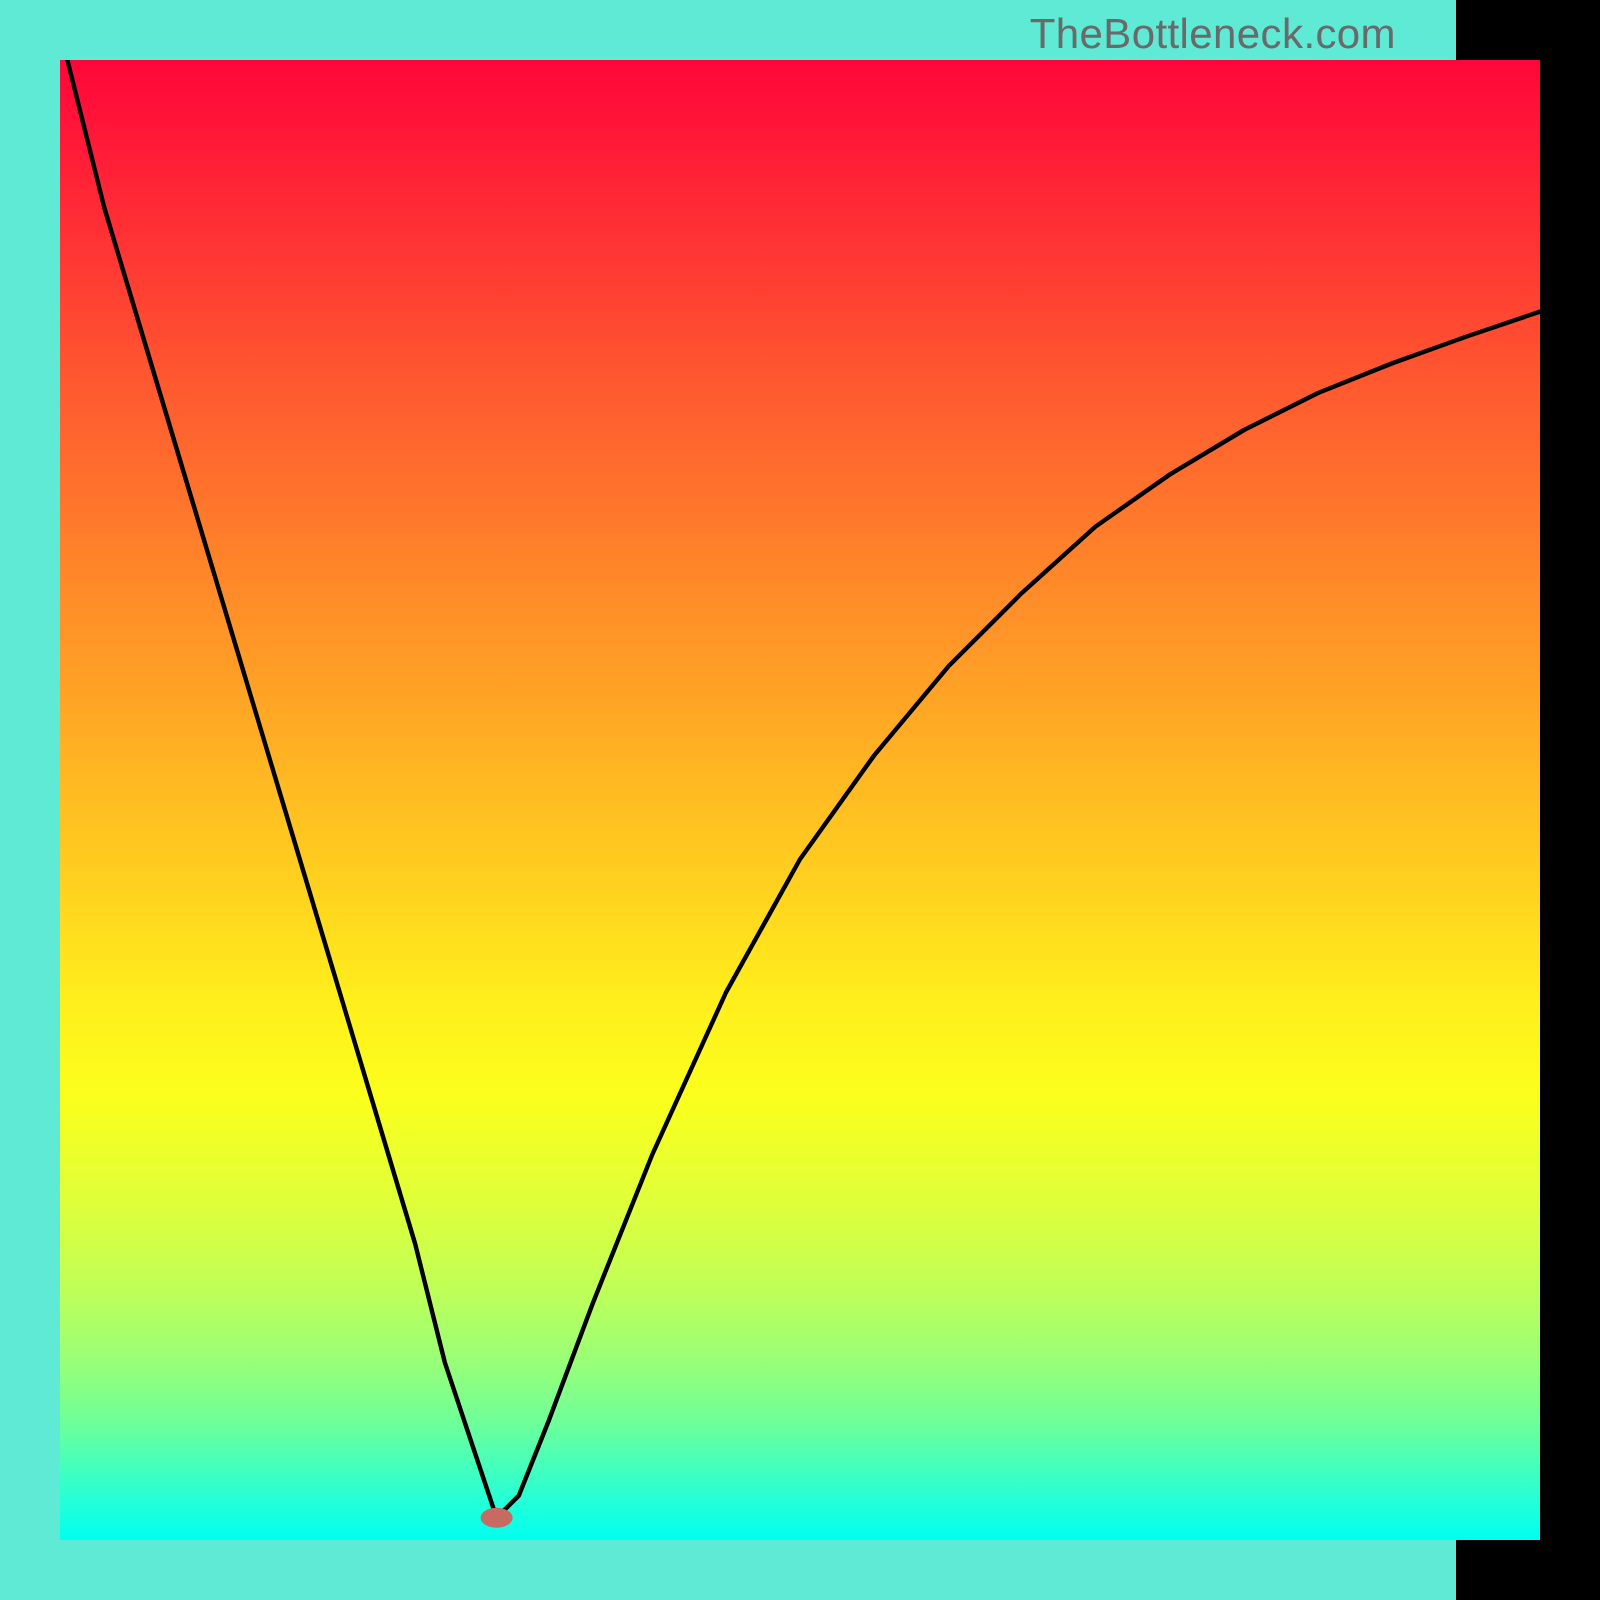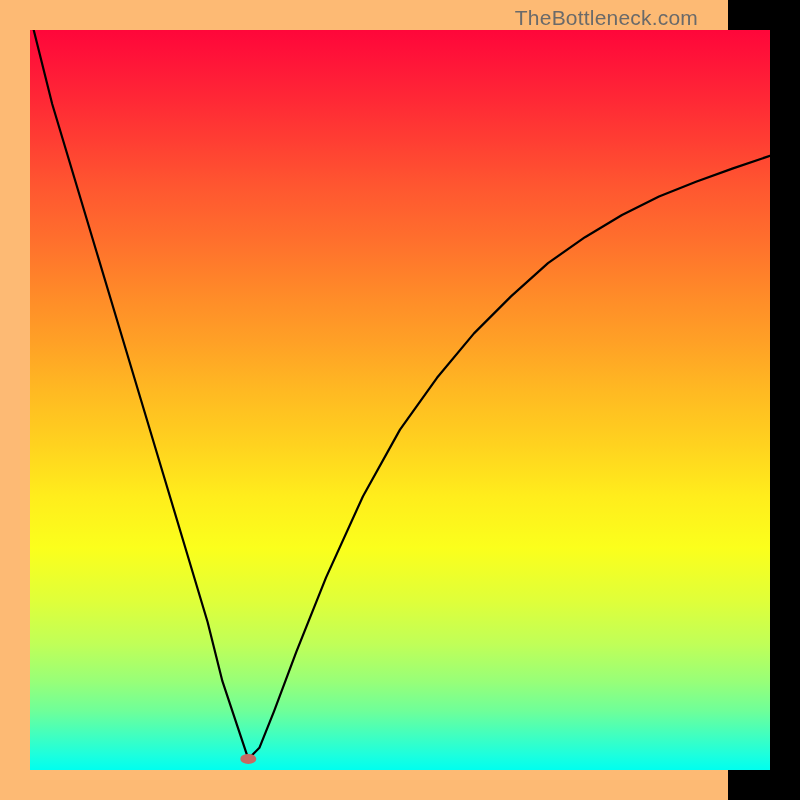--- a/index.html
+++ b/index.html
@@ -1,21 +1,21 @@
 <!DOCTYPE html>
 <html><head>
 <meta charset="utf-8">
 <style>
   * { margin: 0; padding: 0; box-sizing: border-box; }
   html, body { width: 800px; height: 800px; overflow: hidden; background: #000; }
   .frame {
     position: relative;
     width: 728px;
     height: 800px;
-    background: #fdba74;
+    background: #5eead4;
   }
   .plot-area {
     position: absolute;
     left: 30px;
     top: 30px;
     width: 740px;
     height: 740px;
     background: linear-gradient(
       to bottom,
       #ff063a 0%,

